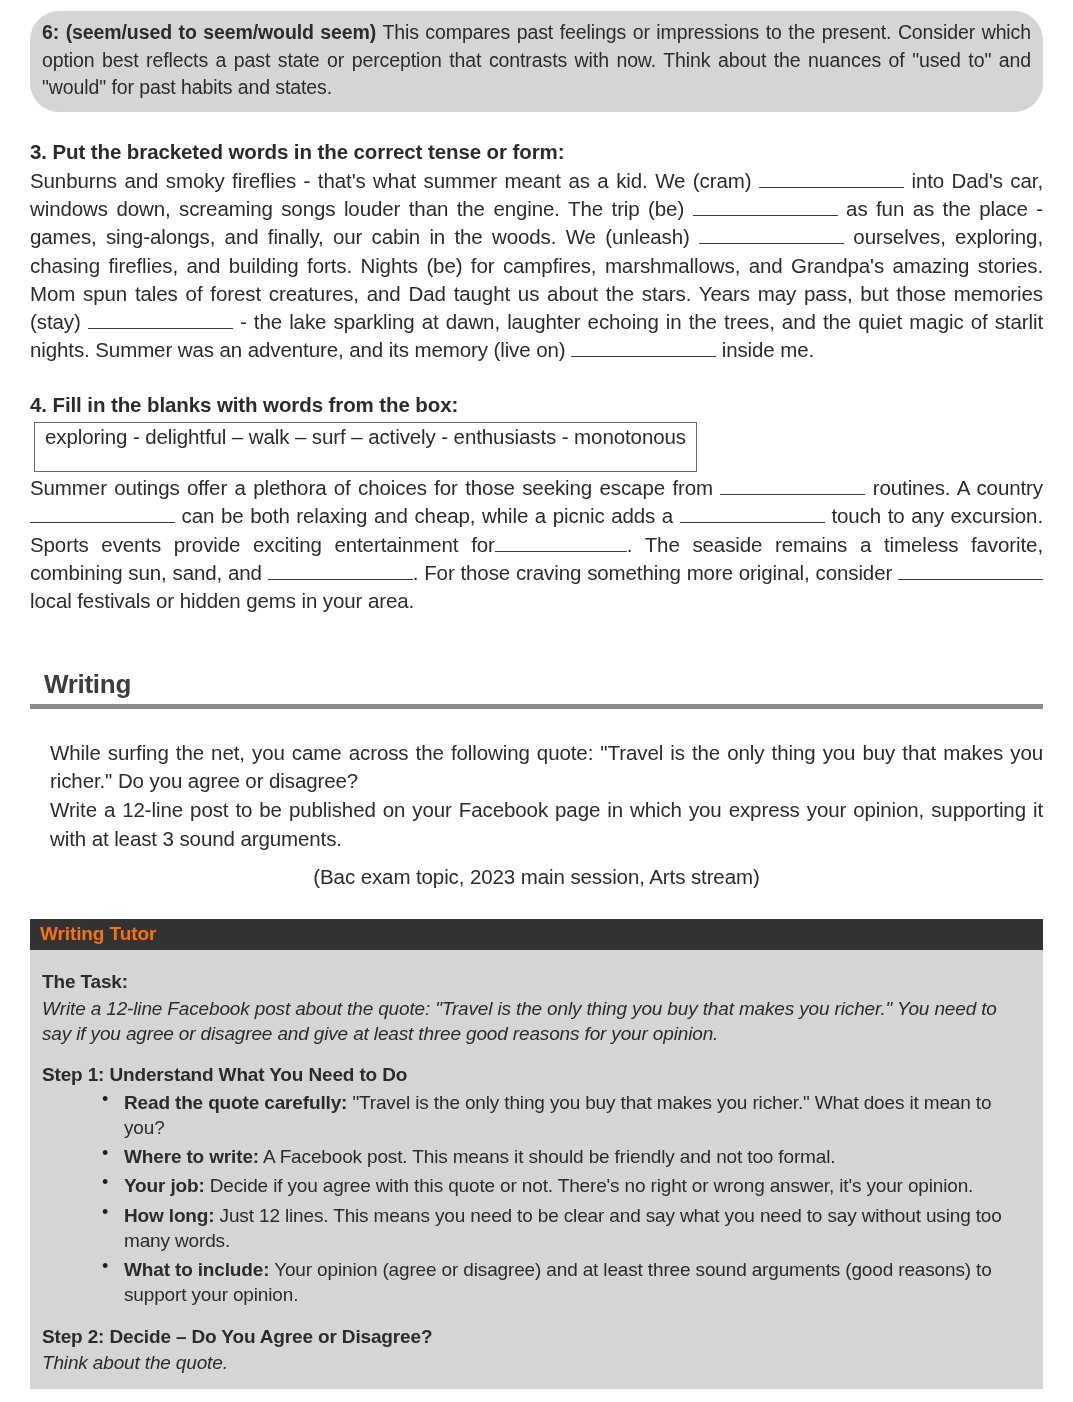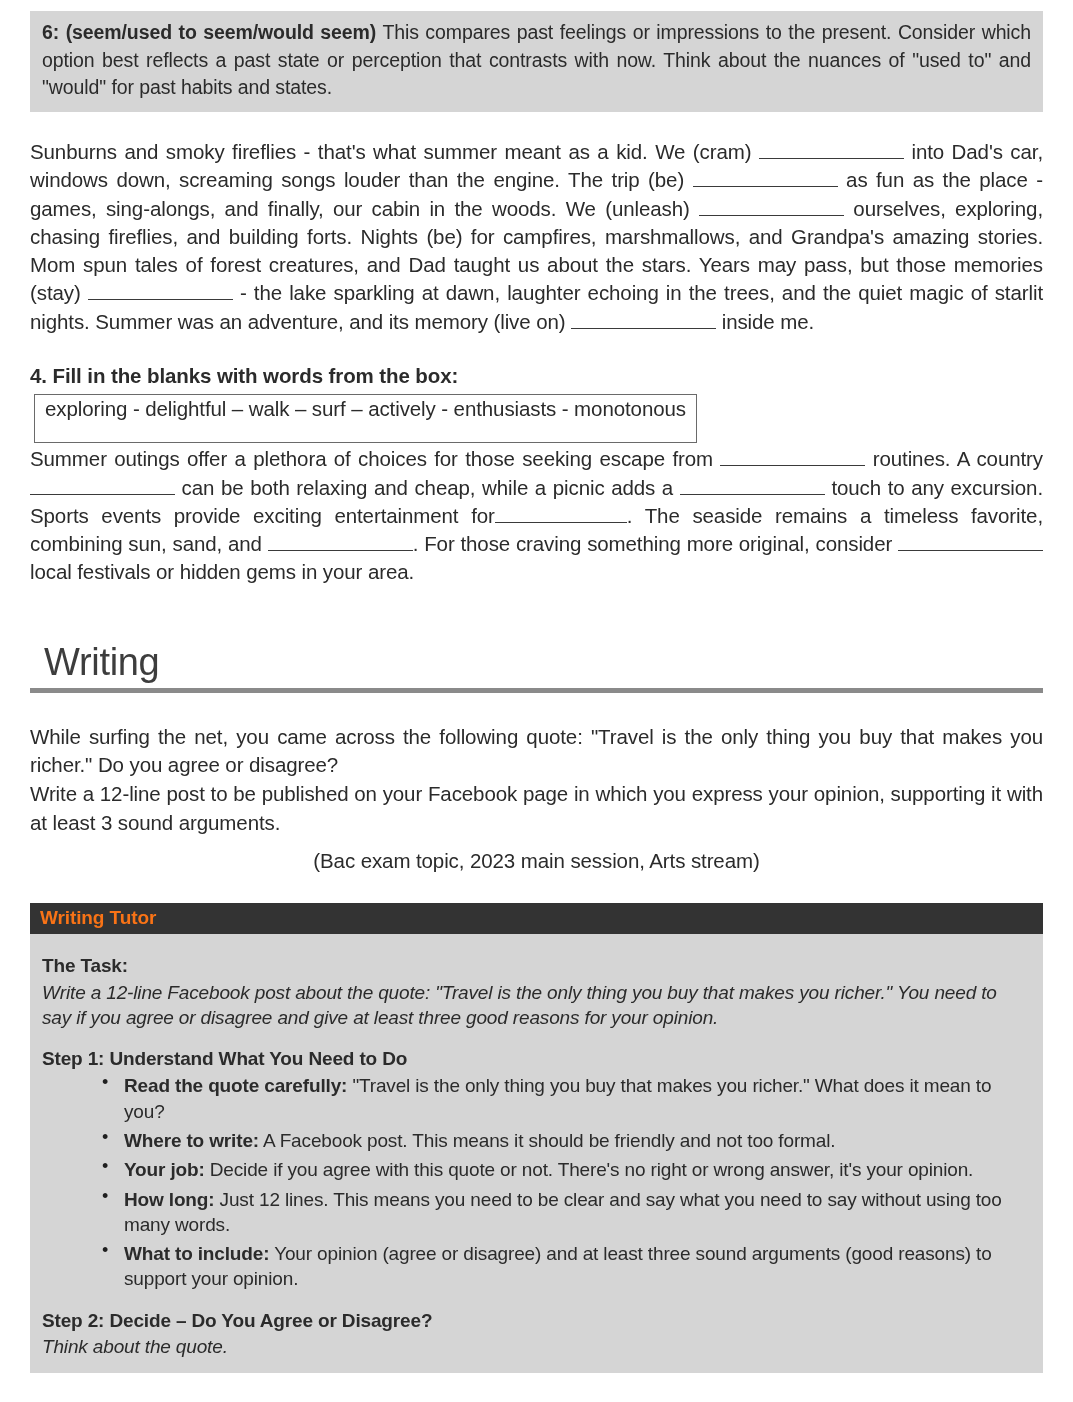--- a/index.html
+++ b/index.html
@@ -27,20 +27,21 @@
     background: #d5d5d5;
     padding: 8px 12px 10px 12px;
     box-sizing: border-box;
   }
   .hint-block {
     margin-top: 11px;
     font-size: 19.5px;
     line-height: 1.42;
     text-align: justify;
     letter-spacing: -0.1px;
+    border-radius: 29px;
   }
   .hint-block b { font-weight: 700; }
 
   
   .ex {
     margin-top: 26px;
   }
   .ex-title {
     font-size: 20.5px;
     font-weight: 700;
@@ -76,40 +77,41 @@
     letter-spacing: -0.1px;
     white-space: nowrap;
   }
 
   
   .writing-head-wrap {
     margin-top: 56px;
     padding-left: 14px;
   }
   .writing-head {
-    font-size: 38px;
-    font-weight: 400;
+    font-size: 26px;
+    font-weight: 700;
     color: #3d3d3d;
     line-height: 1.05;
     letter-spacing: -0.3px;
   }
   .writing-rule {
     height: 5px;
     background: #8a8a8a;
     margin-top: 5px;
     margin-left: -14px;
     width: 1013px;
   }
 
   .writing-prompt {
     margin-top: 30px;
     font-size: 20.5px;
     line-height: 1.4;
     text-align: justify;
     letter-spacing: -0.1px;
+    margin-left: 20px;
   }
   .source-line {
     margin-top: 12px;
     font-size: 20.5px;
     text-align: center;
     letter-spacing: -0.1px;
   }
 
   
   .tutor {
@@ -161,20 +163,21 @@
 </head>
 <body>
 
 <div class="page">
 
   <div class="grey-panel hint-block">
     <b>6: (seem/used to seem/would seem)</b><span> This compares past feelings or impressions to the present. Consider which option best reflects a past state or perception that contrasts with now. Think about the nuances of "used to" and "would" for past habits and states.</span>
   </div>
 
   <div class="ex">
+    <div class="ex-title">3. Put the bracketed words in the correct tense or form:</div>
     <div class="ex-body"><span>Sunburns and smoky fireflies - that's what summer meant as a kid. We (cram) </span><span class="blank bl-lg"></span><span> into Dad's car, windows down, screaming songs louder than the engine. The trip (be) </span><span class="blank bl-lg"></span><span> as fun as the place - games, sing-alongs, and finally, our cabin in the woods. We (unleash) </span><span class="blank bl-lg"></span><span> ourselves, exploring, chasing fireflies, and building forts. Nights (be) for campfires, marshmallows, and Grandpa's amazing stories. Mom spun tales of forest creatures, and Dad taught us about the stars. Years may pass, but those memories (stay) </span><span class="blank bl-lg"></span><span> - the lake sparkling at dawn, laughter echoing in the trees, and the quiet magic of starlit nights. Summer was an adventure, and its memory (live on) </span><span class="blank bl-lg"></span><span> inside me.</span></div>
   </div>
 
   <div class="ex">
     <div class="ex-title">4. Fill in the blanks with words from the box:</div>
     <div class="word-box">exploring - delightful – walk – surf – actively - enthusiasts - monotonous</div>
     <div class="ex-body"><span>Summer outings offer a plethora of choices for those seeking escape from </span><span class="blank bl-lg"></span><span> routines. A country </span><span class="blank bl-lg"></span><span> can be both relaxing and cheap, while a picnic adds a </span><span class="blank bl-lg"></span><span> touch to any excursion. Sports events provide exciting entertainment for</span><span class="blank bl-md"></span><span>. The seaside remains a timeless favorite, combining sun, sand, and </span><span class="blank bl-lg"></span><span>. For those craving something more original, consider </span><span class="blank bl-lg"></span><span> local festivals or hidden gems in your area.</span></div>
   </div>
 
   <div class="writing-head-wrap">

